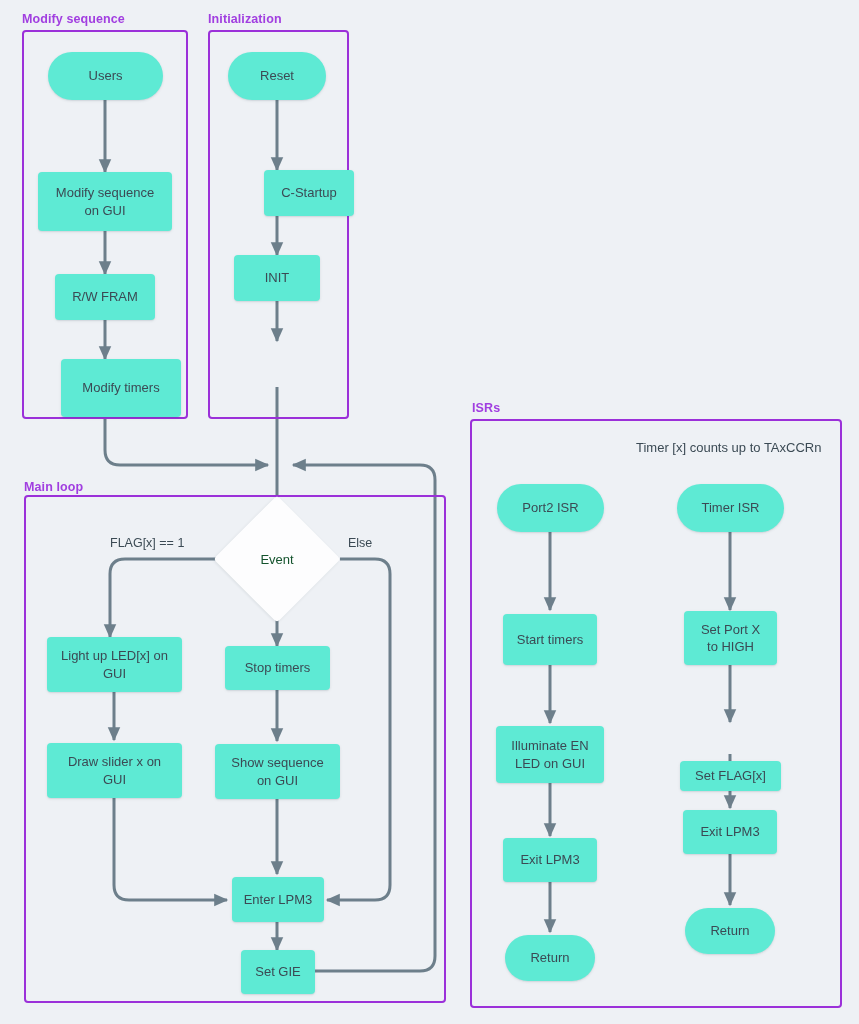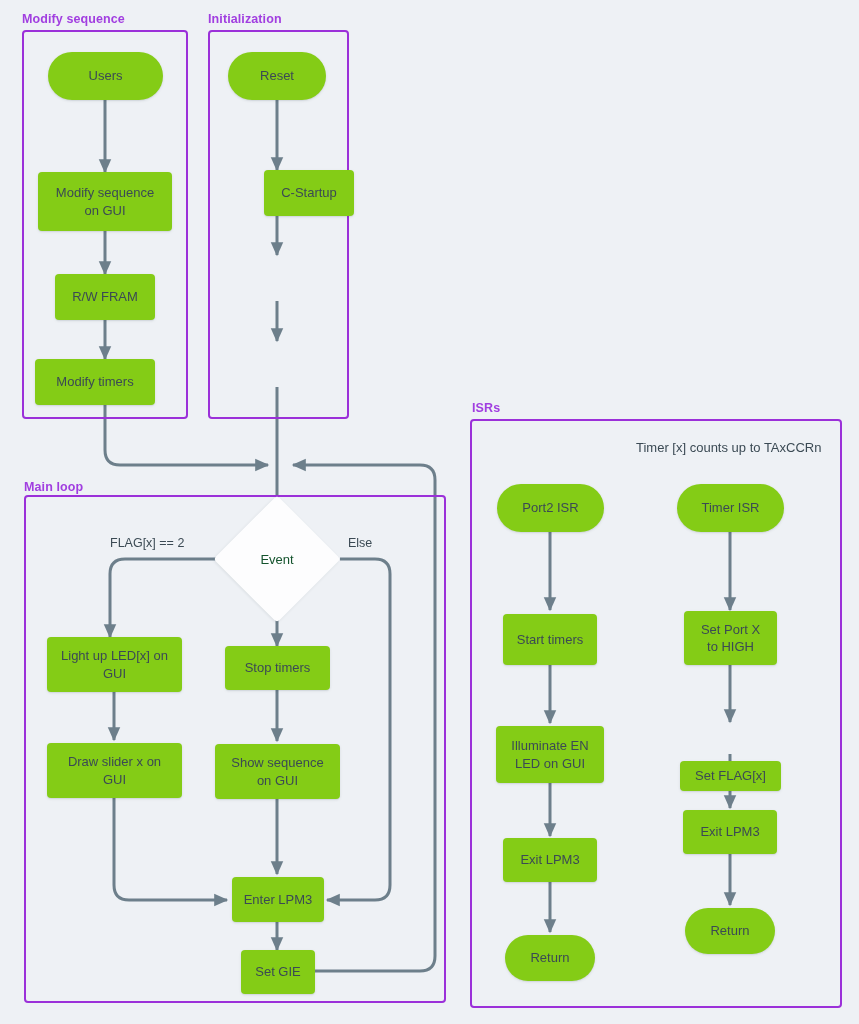--- a/index.html
+++ b/index.html
@@ -25,21 +25,21 @@
     position:absolute;
     color:#a13ee0;
     font-size:12.5px;
     font-weight:700;
     white-space:nowrap;
     letter-spacing:.1px;
   }
 
   .node{
     position:absolute;
-    background:#84cc16;
+    background:#5eead4;
     border-radius:4px;
     box-shadow:0 1px 3px rgba(40,55,70,.10), 0 1px 1px rgba(40,55,70,.06);
     display:flex;align-items:center;justify-content:center;
     text-align:center;
     font-size:13px;
     line-height:1.32;
     color:#3b4a54;
     box-sizing:border-box;
     padding:15px 6px;
     white-space:pre-line;
@@ -126,37 +126,38 @@
     </g>
   </svg>
 
   <div class="group-label" style="left:22px;top:12px;">Modify sequence</div>
   <div class="group" style="left:22px;top:30px;width:166px;height:389px;"></div>
 
   <div class="node terminal" style="left:48px;top:52px;width:115px;height:48px;">Users</div>
   <div class="node" style="left:38px;top:172px;width:134px;height:59px;">Modify sequence
 on GUI</div>
   <div class="node" style="left:55px;top:274px;width:100px;height:46px;">R/W FRAM</div>
-  <div class="node" style="left:35px;top:359px;width:120px;height:46px;">Modify timers</div>
+  <div class="node" style="left:61px;top:359px;width:120px;height:58px;">Modify timers</div>
 
   <div class="group-label" style="left:208px;top:12px;">Initialization</div>
   <div class="group" style="left:208px;top:30px;width:141px;height:389px;"></div>
 
   <div class="node terminal" style="left:228px;top:52px;width:98px;height:48px;">Reset</div>
   <div class="node" style="left:232px;top:170px;width:90px;height:46px;margin-left:32px;">C-Startup</div>
+  <div class="node" style="left:234px;top:255px;width:86px;height:46px;">INIT</div>
 
   <div class="group-label" style="left:24px;top:480px;">Main loop</div>
   <div class="group" style="left:24px;top:495px;width:422px;height:508px;"></div>
 
   <div class="diamond" style="left:232px;top:514px;width:90px;height:90px;">
     <span class="dshape"></span>
     <span class="dlabel">Event</span>
   </div>
 
-  <div class="edge-label" style="left:110px;top:536px;">FLAG[x] == 2</div>
+  <div class="edge-label" style="left:110px;top:536px;">FLAG[x] == 1</div>
   <div class="edge-label" style="left:348px;top:536px;">Else</div>
 
   <div class="node" style="left:47px;top:637px;width:135px;height:55px;">Light up LED[x] on
 GUI</div>
   <div class="node" style="left:47px;top:743px;width:135px;height:55px;">Draw slider x on
 GUI</div>
 
   <div class="node" style="left:225px;top:646px;width:105px;height:44px;">Stop timers</div>
   <div class="node" style="left:215px;top:744px;width:125px;height:55px;">Show sequence
 on GUI</div>

